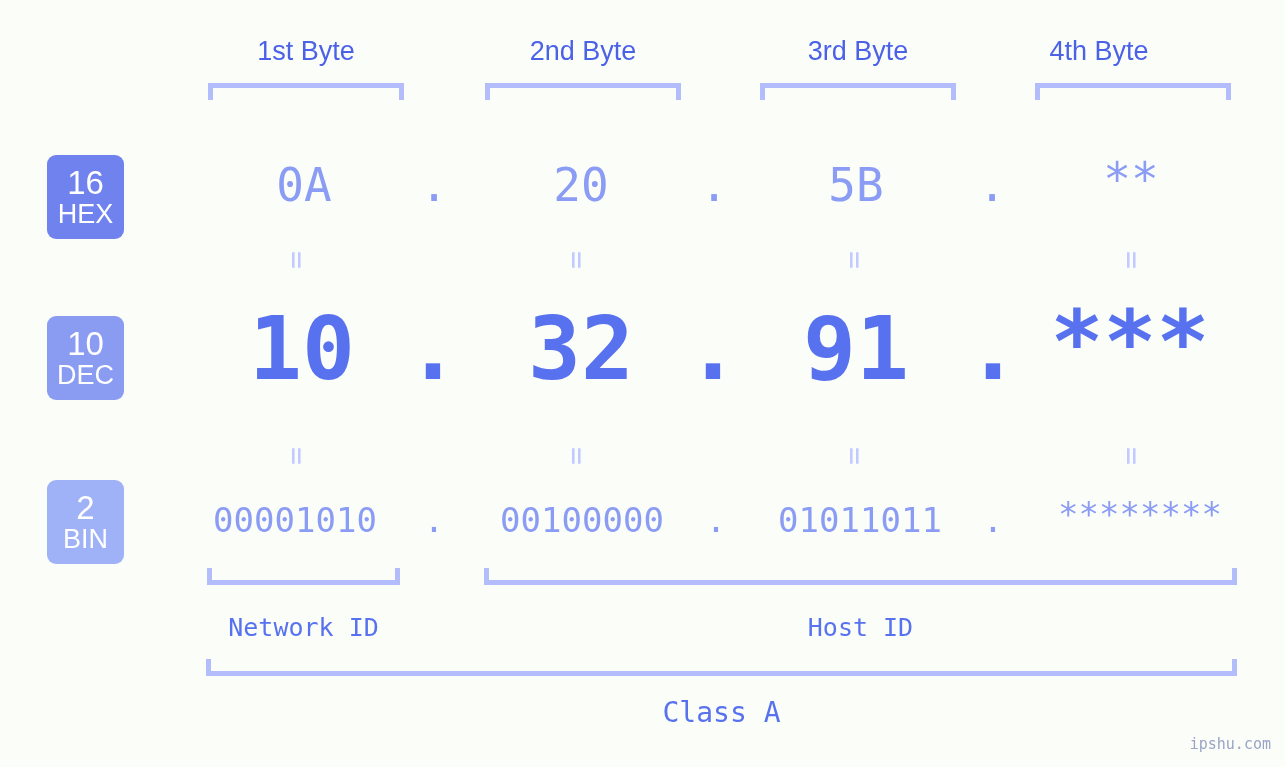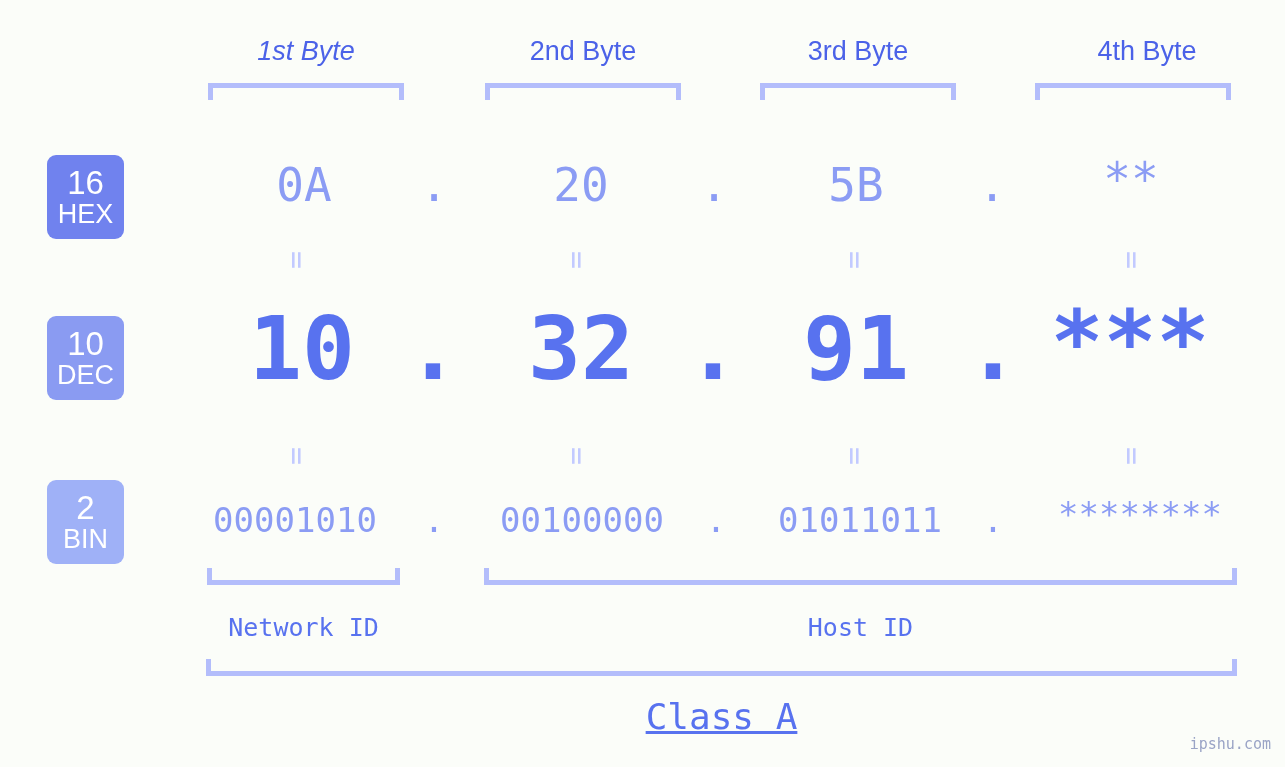--- a/index.html
+++ b/index.html
@@ -105,45 +105,44 @@
     position: absolute;
     font-family: "DejaVu Sans Mono", monospace;
     font-size: 25px;
     color: #5872ef;
     text-align: center;
     white-space: nowrap;
   }
   .class-label {
     position: absolute;
     font-family: "DejaVu Sans Mono", monospace;
-    font-size: 36px;
+    font-size: 28px;
     color: #5872ef;
     text-align: center;
     white-space: nowrap;
-    text-decoration: underline;
   }
   .watermark {
     position: absolute;
     right: 14px;
     bottom: 14px;
     font-family: "DejaVu Sans Mono", monospace;
     font-size: 15px;
     color: #9aa4c6;
     white-space: nowrap;
   }
 </style>
 </head>
 <body>
 
 <div class="stage">
 
-  <div class="byte-label" style="left:208px; top:36px; width:196px;font-style:italic;">1st Byte</div>
+  <div class="byte-label" style="left:208px; top:36px; width:196px;">1st Byte</div>
   <div class="byte-label" style="left:485px; top:36px; width:196px;">2nd Byte</div>
   <div class="byte-label" style="left:760px; top:36px; width:196px;">3rd Byte</div>
-  <div class="byte-label" style="left:1049px; top:36px; width:196px;text-align:center;">4th Byte</div>
+  <div class="byte-label" style="left:1001px; top:36px; width:196px;text-align:center;">4th Byte</div>
 
   <div class="bracket-top" style="left:208px; top:83px; width:196px;"></div>
   <div class="bracket-top" style="left:485px; top:83px; width:196px;"></div>
   <div class="bracket-top" style="left:760px; top:83px; width:196px;"></div>
   <div class="bracket-top" style="left:1035px; top:83px; width:196px;"></div>
 
   <div class="badge badge-hex">
     <span class="num">16</span>
     <span class="nm">HEX</span>
   </div>

